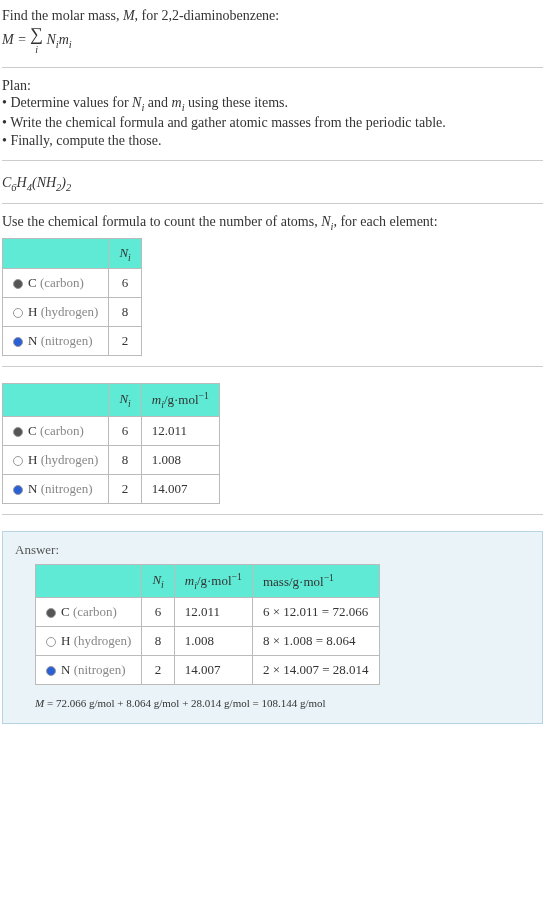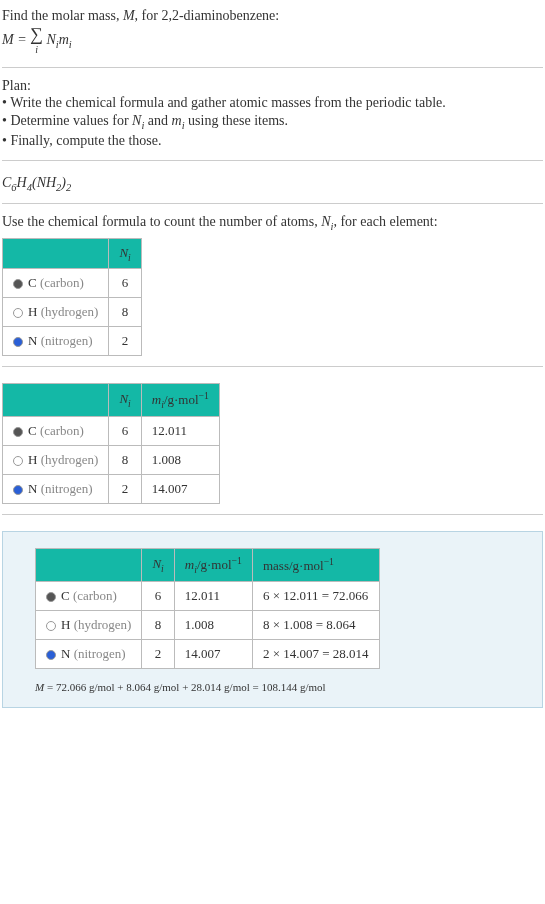--- a/index.html
+++ b/index.html
@@ -53,21 +53,21 @@
       margin-top: 6px;
     }
     th, td {
       border: 1px solid #bbb;
       padding: 6px 10px;
       text-align: left;
       font-weight: normal;
       font-size: 13px;
     }
     th {
-      background: #14b8a6;
+      background: #5eead4;
       font-style: italic;
     }
     td.num {
       text-align: center;
     }
     .element-cell {
       color: #888;
     }
     .element-name {
       color: #333;
@@ -119,24 +119,24 @@
   <div class="formula">
     <span>M = </span><span class="sum-sym"><span class="sum-top">∑</span><br><span class="sum-bot">i</span></span>
     <span>N</span><span class="sub">i</span><span>m</span><span class="sub">i</span>
   </div>
 </div>
 
 <hr class="divider">
 
 <div class="section">
   <div>Plan:</div>
-  <div class="plan-line">• Write the chemical formula and gather atomic masses from the periodic table.</div>
   <div class="plan-line">
     <span>• Determine values for </span><i>N</i><i class="sub">i</i><span> and </span><i>m</i><i class="sub">i</i><span> using these items.</span>
   </div>
+  <div class="plan-line">• Write the chemical formula and gather atomic masses from the periodic table.</div>
   <div class="plan-line">• Finally, compute the those.</div>
 </div>
 
 <hr class="divider">
 
 <div class="section">
   <div style="padding-top:4px;font-style:italic;">
     <span>C</span><span class="sub">6</span><span>H</span><span class="sub">4</span><span>(NH</span><span class="sub">2</span><span>)</span><span class="sub">2</span>
   </div>
 </div>
@@ -196,20 +196,21 @@
     </tr>
   </tbody>
     </table>
 </div>
 
 <hr class="divider">
 
 <div class="section">
 
   <div class="answer-box">
+    <div class="answer-label">Answer:</div>
     <table>
       <tbody>
           <tr>
         <th></th>
         <th><span>N</span><span class="sub">i</span></th>
         <th><span>m</span><span class="sub">i</span><span style="font-style:normal">/g·mol</span><span class="sup" style="font-style:normal">−1</span></th>
         <th style="font-style:normal"><span>mass/g·mol</span><span class="sup">−1</span></th>
       </tr>
       <tr>
         <td class="element-cell"><span class="swatch c"></span><span class="element-name">C</span> <span>(carbon)</span></td>

